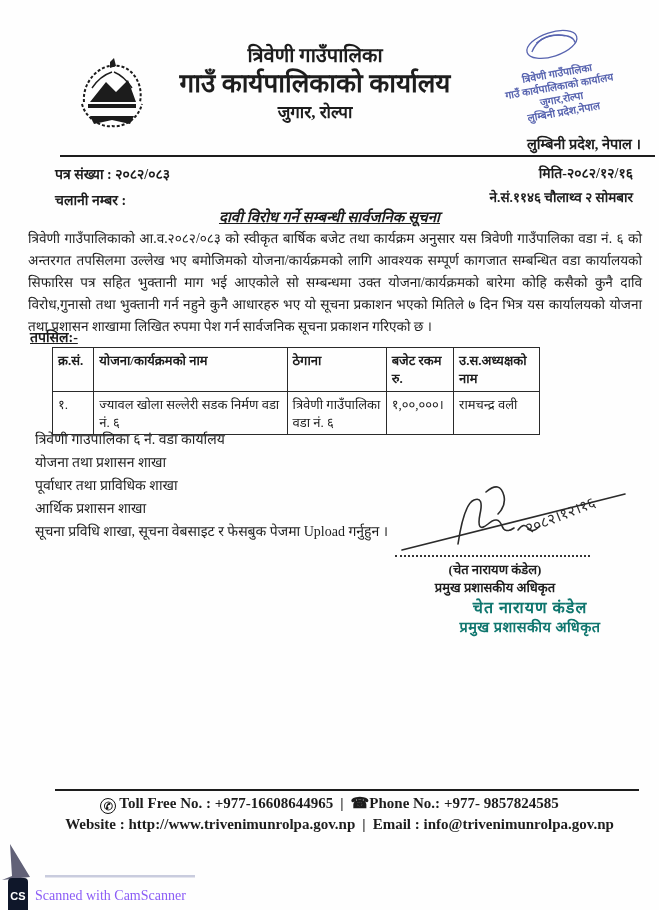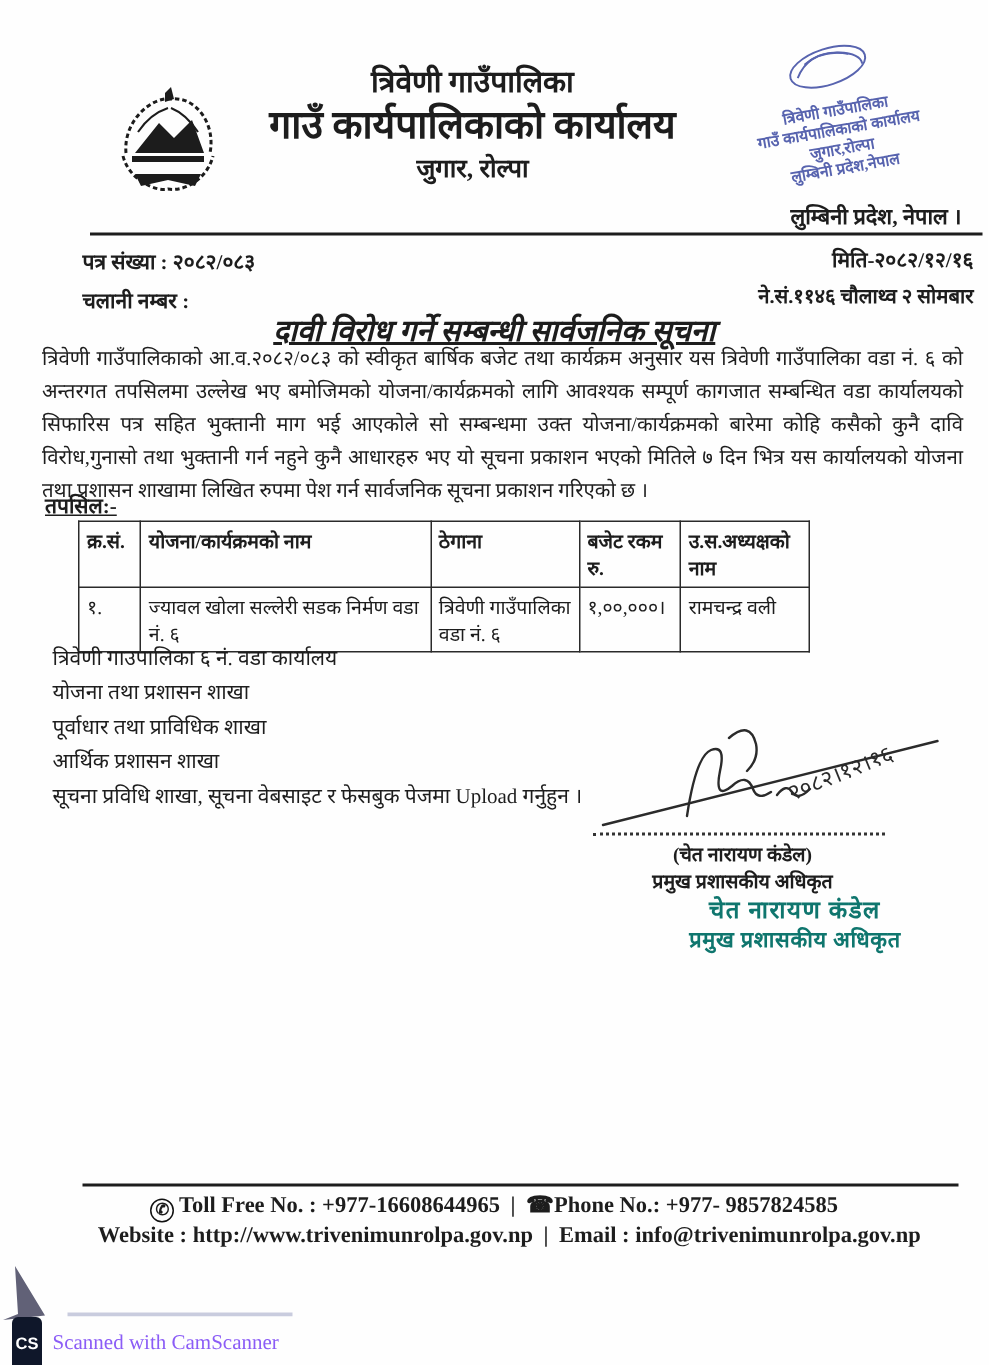--- a/index.html
+++ b/index.html
@@ -20,27 +20,27 @@
     position:absolute; left:472px; top:28px; width:170px; text-align:center;
     transform:rotate(-10deg); color:#4a57a9; opacity:.92;
   }
   .stamp-line { font-size:10.5px; font-weight:bold; line-height:13px; white-space:nowrap; }
   .province { position:absolute; right:18px; top:133px; font-size:14.5px; font-weight:bold; }
   .head-rule { position:absolute; left:60px; right:4px; top:155px; border-top:2px solid #1d1d1d; }
 
   
   .meta-left1 { position:absolute; left:55px; top:164px; font-size:14px; font-weight:bold; }
   .meta-left2 { position:absolute; left:55px; top:190px; font-size:14px; font-weight:bold; }
-  .meta-right1{ position:absolute; right:10px; top:163px; font-size:14px; font-weight:bold; }
-  .meta-right2{ position:absolute; right:10px; top:188px; font-size:13.5px; font-weight:bold; }
+  .meta-right1{ position:absolute; right:26px; top:163px; font-size:14px; font-weight:bold; }
+  .meta-right2{ position:absolute; right:26px; top:188px; font-size:13.5px; font-weight:bold; }
 
   
   .notice-title {
     position:absolute; left:0; right:0; top:206px; text-align:center;
-    font-size:20px; font-weight:bold; font-style:italic; text-decoration:underline;
+    font-size:15px; font-weight:bold; font-style:italic; text-decoration:underline;
   }
   .notice-body {
     position:absolute; left:28px; top:228px; width:614px;
     font-size:13.6px; line-height:22px; text-align:justify;
   }
   .tapasil { position:absolute; left:30px; top:327px; font-size:14px; font-weight:bold; text-decoration:underline; }
 
   
   table.detail { position:absolute; left:52px; top:347px; width:488px; border-collapse:collapse; }
   table.detail th, table.detail td {

